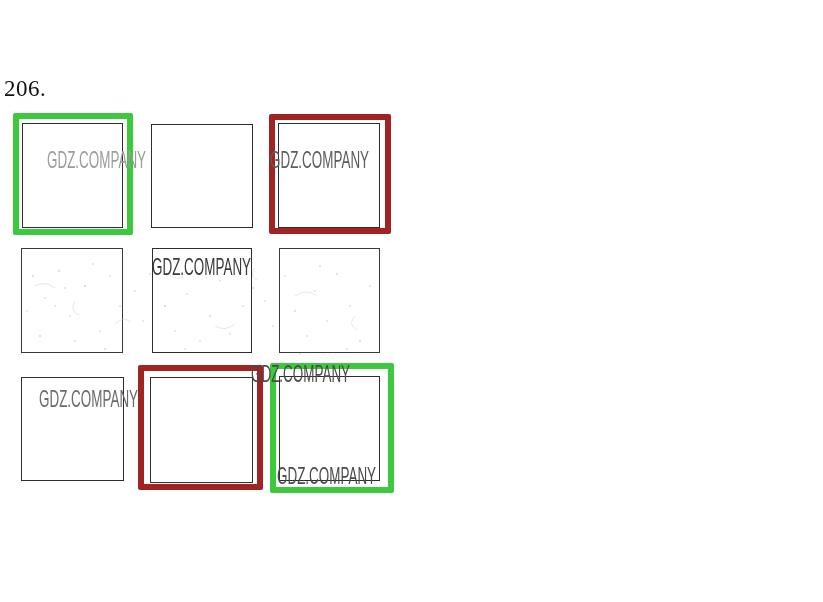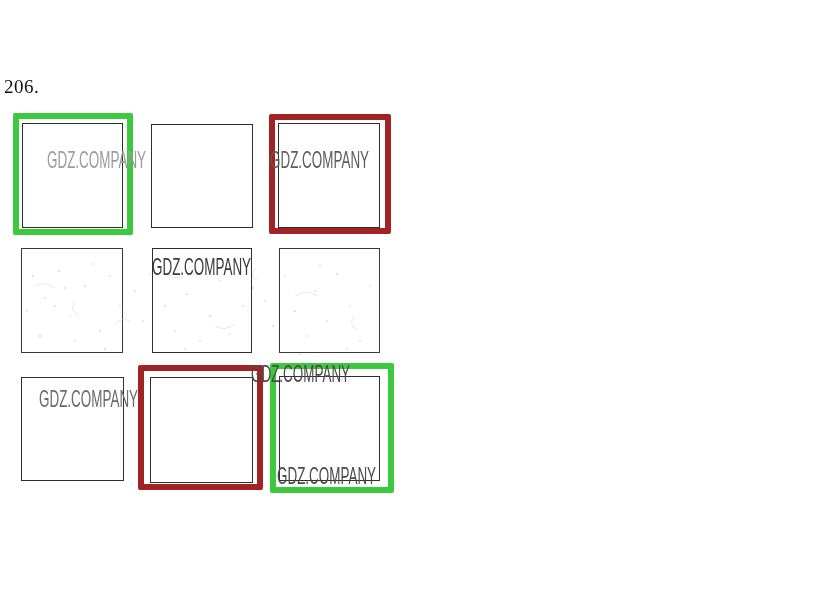--- a/index.html
+++ b/index.html
@@ -9,21 +9,21 @@
     height: 602px;
     background: #ffffff;
     overflow: hidden;
     font-family: "Liberation Sans", sans-serif;
   }
   .qnum {
     position: absolute;
     left: 4px;
     top: 76px;
     font-family: "Liberation Serif", serif;
-    font-size: 19px;
+    font-size: 23px;
     color: #111111;
     letter-spacing: 0.5px;
   }
   .frame {
     position: absolute;
     box-sizing: border-box;
     border-radius: 2px;
     background: transparent;
   }
   .frame.green { border: 6px solid #3dc93d; }

